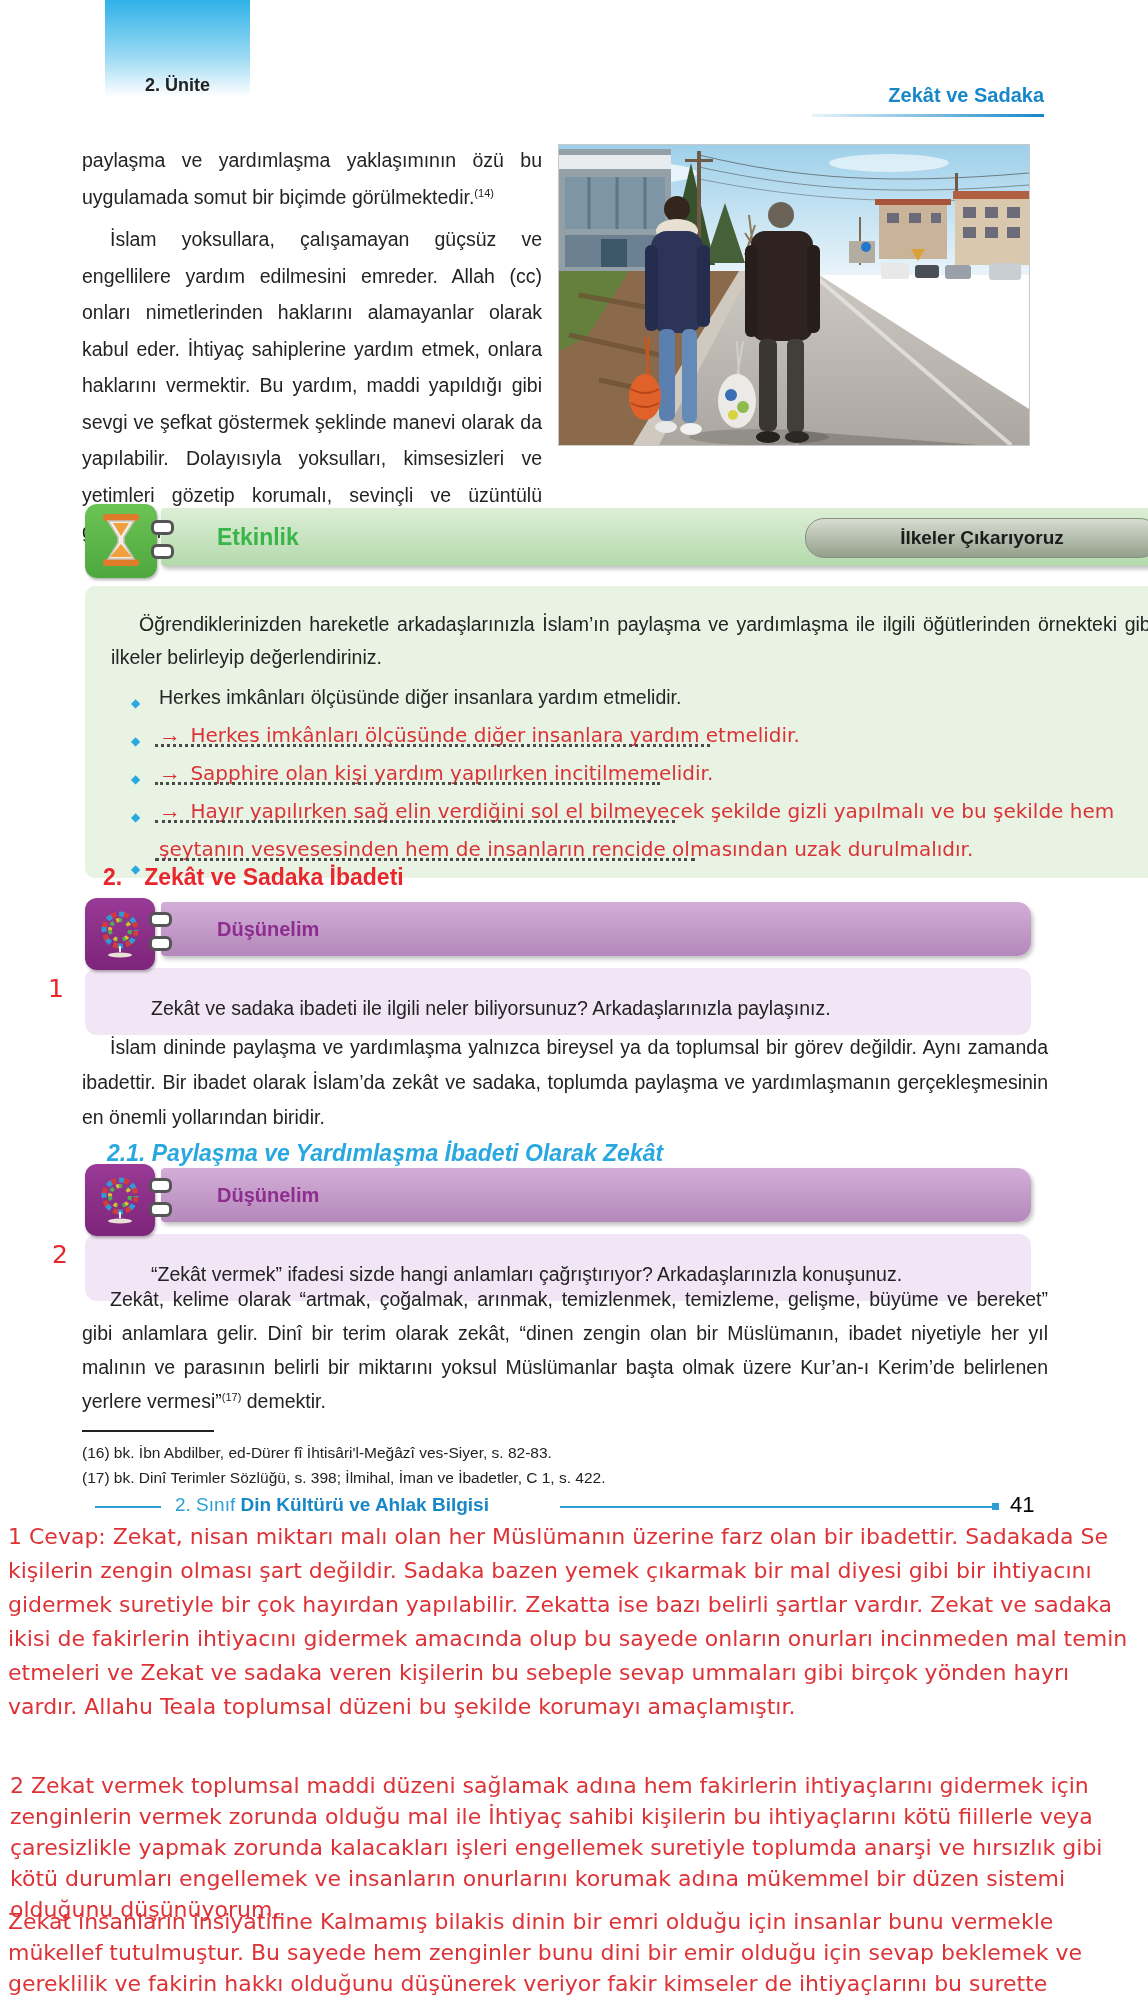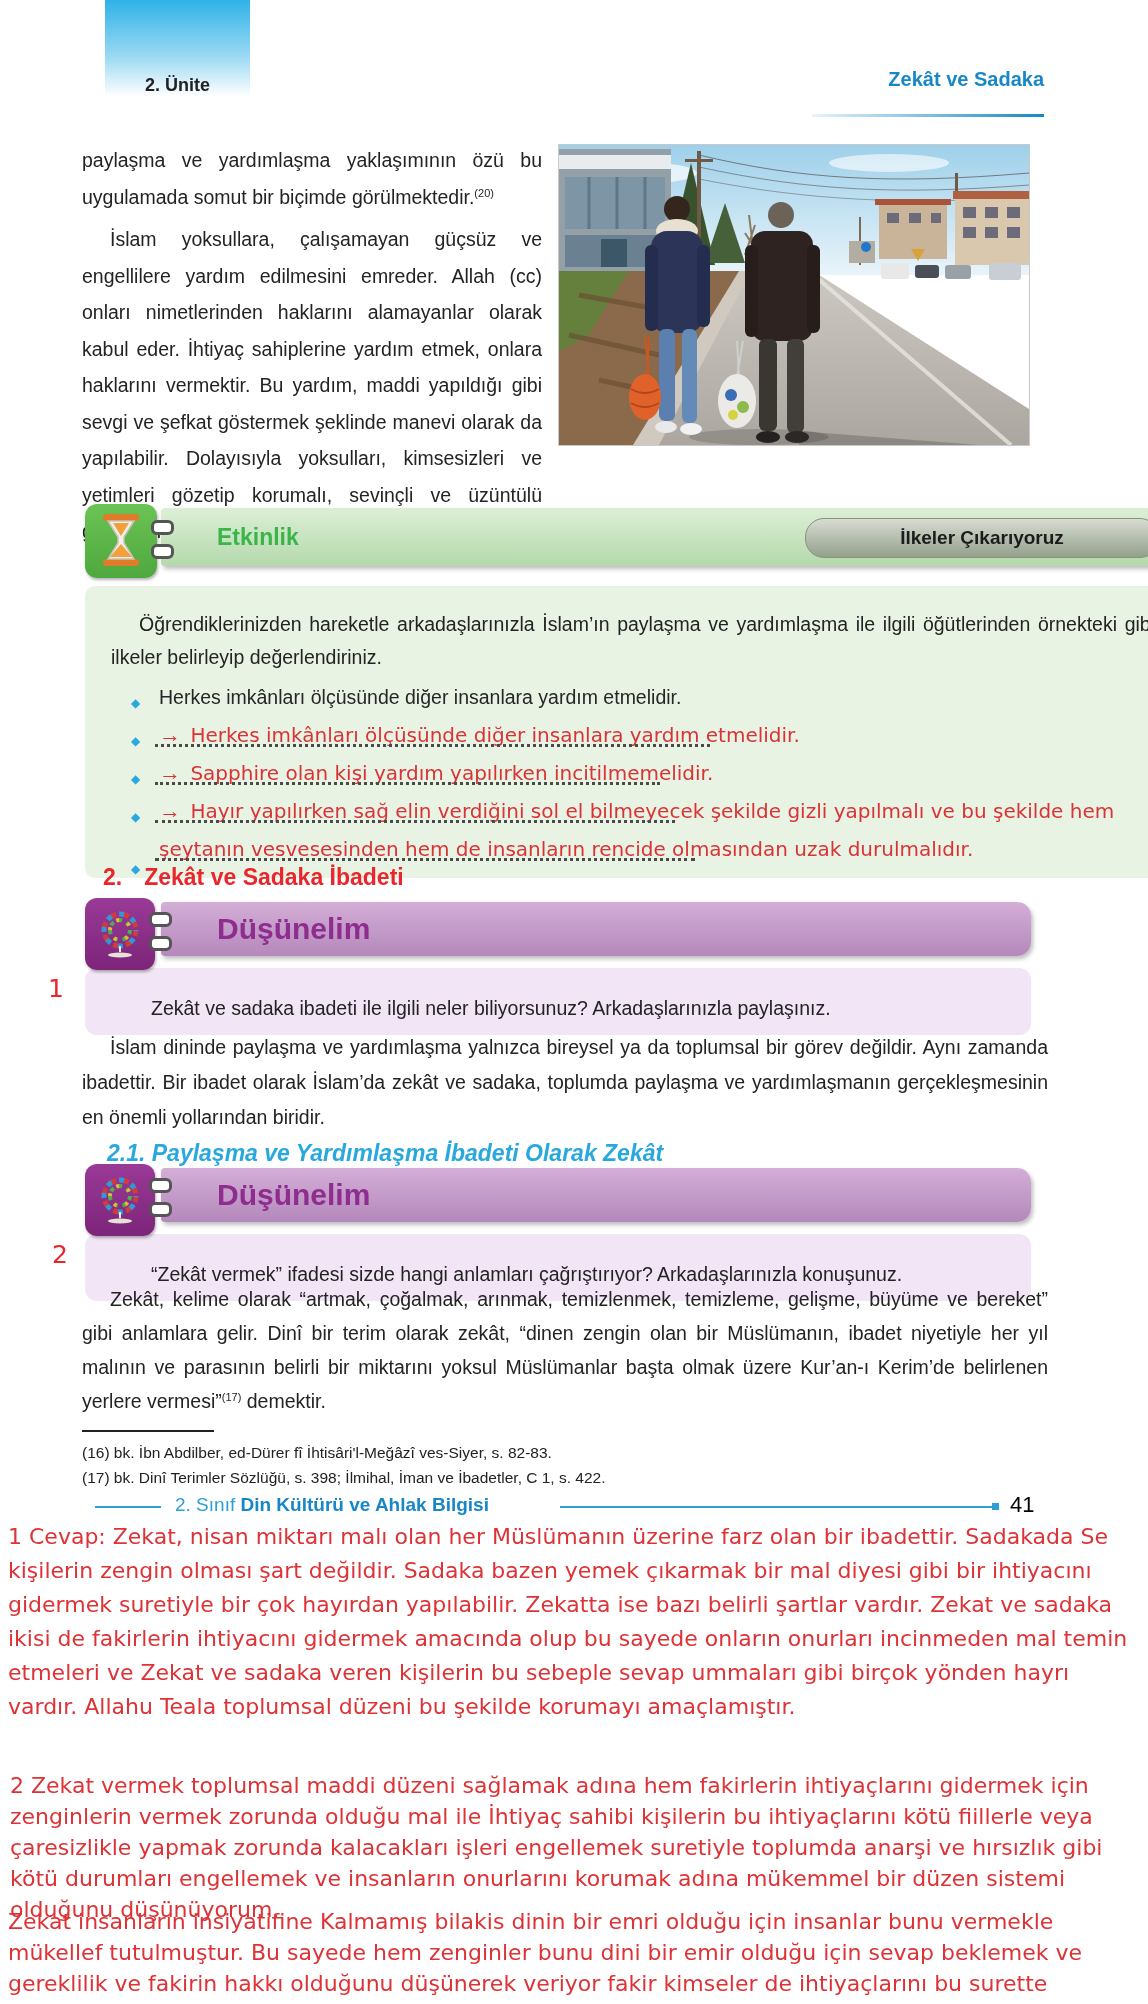--- a/index.html
+++ b/index.html
@@ -4,21 +4,21 @@
 <style>
   html,body{margin:0;padding:0;background:#ffffff;}
   .page{position:relative;width:1148px;height:2004px;background:#ffffff;overflow:hidden;
         font-family:"Liberation Sans",sans-serif;color:#262626;}
 
   
   .unit-tab{position:absolute;left:105px;top:0;width:145px;height:102px;
             background:linear-gradient(#2fb2e8,#9ad9f3 55%,#ffffff 95%);}
   .unit-label{position:absolute;left:0;right:0;bottom:6px;text-align:center;
               font-size:18px;font-weight:bold;color:#222;}
-  .chapter-title{position:absolute;right:104px;top:68px;font-size:20px;font-weight:bold;color:#1787c8;text-align:center;}
+  .chapter-title{position:absolute;right:104px;top:84px;font-size:20px;font-weight:bold;color:#1787c8;text-align:center;}
   .chapter-underline{position:absolute;right:104px;top:114px;width:232px;height:3px;
             background:linear-gradient(to right,#e6f4fb,#1787c8);}
 
   
   .intro{position:absolute;left:82px;top:142px;width:984px;height:392px;}
   .col-text{position:absolute;left:0;top:0;width:460px;font-size:19.5px;line-height:36.5px;
             text-align:justify;color:#232323;}
   .col-text p{margin:0;}
   .col-text p.ind{text-indent:28px;margin-top:6px;}
   sup.fn{font-size:11px;vertical-align:super;line-height:0;}
@@ -66,21 +66,21 @@
   
   .think{position:absolute;left:85px;width:946px;}
   .think.t1{top:898px;} .think.t2{top:1164px;}
   .th-header{position:relative;height:66px;}
   .th-bar{position:absolute;left:76px;right:0;top:4px;height:54px;border-radius:4px 14px 14px 4px;
           background:linear-gradient(#d3aed7,#b488bb);box-shadow:2px 3px 4px rgba(0,0,0,.25);}
   .th-icon{position:absolute;left:0;top:0;width:70px;height:72px;border-radius:12px;z-index:2;
            background:linear-gradient(#9a3a97,#7c2579);box-shadow:1px 2px 3px rgba(0,0,0,.3);}
   .th-icon svg{display:block;margin:8px auto;}
   .th-title{position:absolute;left:132px;top:4px;height:63px;line-height:54px;
-            font-size:30px;font-weight:bold;color:#8e2d8e;}
+            font-size:20px;font-weight:bold;color:#8e2d8e;}
   .q-box{position:relative;margin-top:4px;min-height:56px;background:#f2e5f5;border-radius:12px;}
   .q-text{margin:0;padding:29px 20px 15px 66px;font-size:19.5px;color:#232323;}
   .margin-num{position:absolute;font-size:25px;color:#e8262b;font-family:"DejaVu Sans",sans-serif;}
   .mn1{left:48px;top:974px;} .mn2{left:52px;top:1240px;}
 
   
   .bpara{position:absolute;left:82px;width:966px;margin:0;font-size:19.5px;line-height:35px;
          text-align:justify;text-indent:28px;color:#232323;}
   .bp1{top:1030px;} .bp2{top:1282px;line-height:34px;}
 
@@ -108,21 +108,21 @@
 <div class="page">
 
   <div class="unit-tab">
     <div class="unit-label">2. Ünite</div>
   </div>
   <div class="chapter-title">Zekât ve Sadaka</div>
   <div class="chapter-underline"></div>
 
   <div class="intro">
     <div class="col-text">
-      <p><span>paylaşma ve yardımlaşma yaklaşımının özü bu uygulamada somut bir biçimde görülmektedir.</span><sup class="fn">(20)</sup></p>
+      <p><span>paylaşma ve yardımlaşma yaklaşımının özü bu uygulamada somut bir biçimde görülmektedir.</span><sup class="fn">(14)</sup></p>
       <p class="ind">İslam yoksullara, çalışamayan güçsüz ve engellilere yardım edilmesini emreder. Allah (cc) onları nimetlerinden haklarını alamayanlar olarak kabul eder. İhtiyaç sahiplerine yardım etmek, onlara haklarını vermektir. Bu yardım, maddi yapıldığı gibi sevgi ve şefkat göstermek şeklinde manevi olarak da yapılabilir. Dolayısıyla yoksulları, kimsesizleri ve yetimleri gözetip korumalı, sevinçli ve üzüntülü günlerimizde birbirimizin yanında olmalıyız.</p>
     </div>
 
     <div class="photo-wrap">
       <svg width="470" height="300" viewBox="0 0 470 300">
         <defs>
           <linearGradient id="sky" x1="0" y1="0" x2="0" y2="1">
             <stop offset="0" stop-color="#9ed0ea"></stop>
               <stop offset="1" stop-color="#e9f4fa"></stop>
           </linearGradient>

